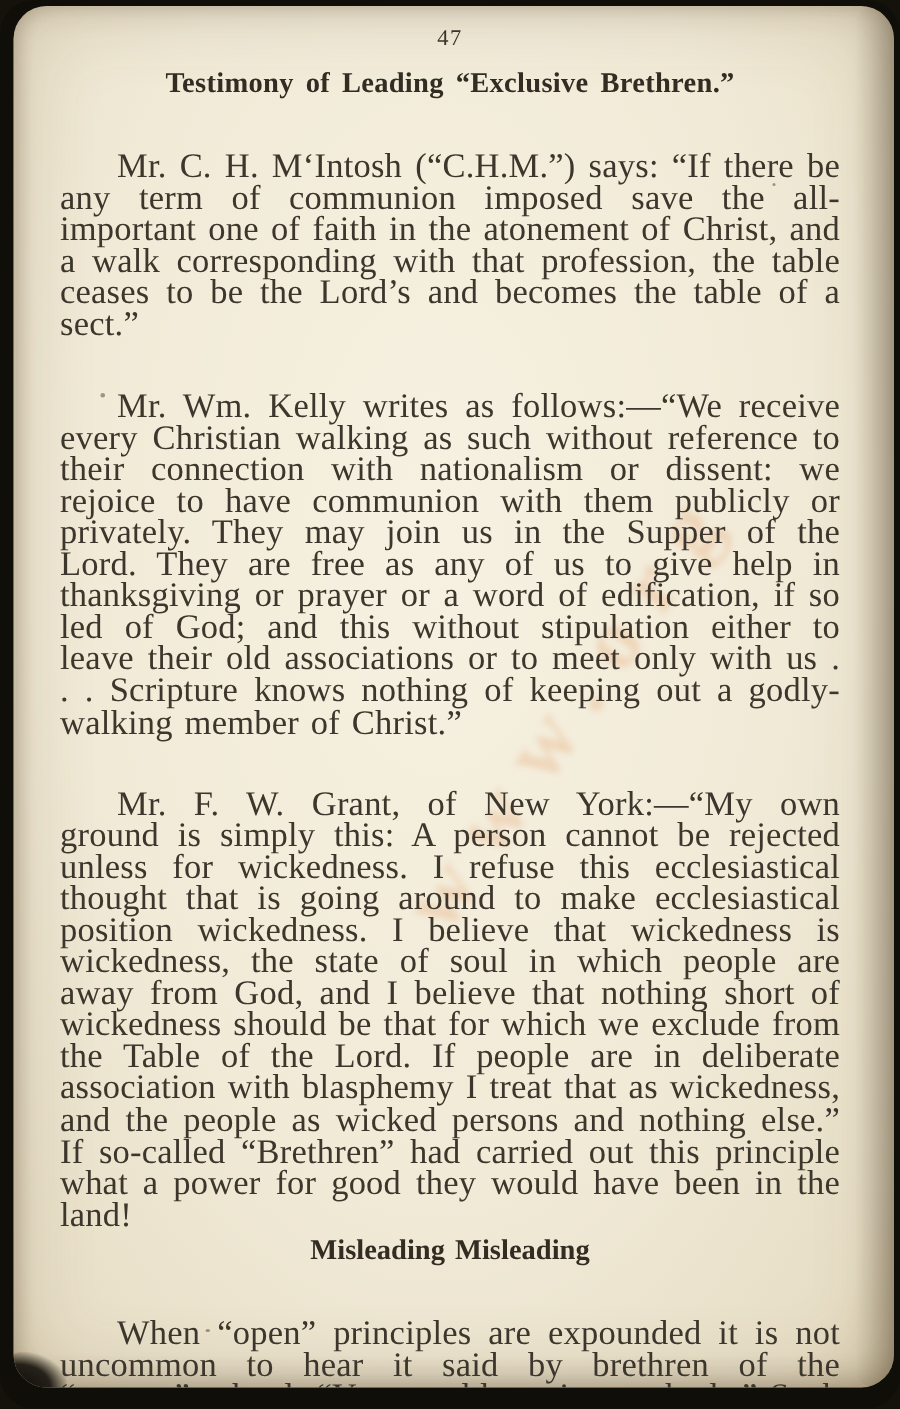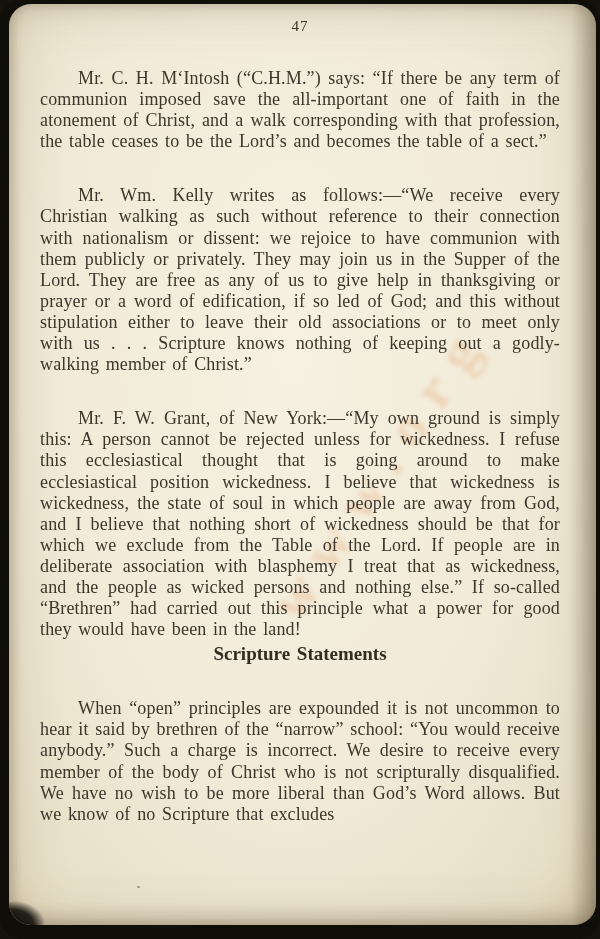--- a/index.html
+++ b/index.html
@@ -55,21 +55,21 @@
   .page-number {
     text-align:center; font-size:15px; letter-spacing:1px;
     color:#3a342a; margin-bottom:10px;
   }
   .heading {
     text-align:center; font-size:19px; font-weight:bold;
     color:#322c23; word-spacing:3px; letter-spacing:.2px;
     margin-bottom:13px;
   }
   .para {
-    font-size:18px; line-height:21.1px;
+    font-size:23px; line-height:21.1px;
     text-align:justify; text-indent:38px;
     word-spacing:2px; letter-spacing:.15px;
     color:#3c362c;
     margin-top:33px;
   }
   .subheading {
     text-align:center; font-size:19px; font-weight:bold;
     color:#322c23; word-spacing:2px;
     margin:3px 0 4px 0;
   }
@@ -79,28 +79,29 @@
 
 <div class="scan">
   <div class="paper">
 
     <div class="watermark">www.org</div>
 
     <div class="content">
 
       <div class="page-number">47</div>
 
+      <h1 class="heading">Testimony of Leading “Exclusive Brethren.”</h1>
 
       <p class="para">Mr. C. H. M‘Intosh (“C.H.M.”) says: “If there be any term of communion imposed save the all-important one of faith in the atonement of Christ, and a walk corresponding with that profession, the table ceases to be the Lord’s and becomes the table of a sect.”</p>
 
       <p class="para">Mr. Wm. Kelly writes as follows:—“We receive every Christian walking as such without reference to their connection with nationalism or dissent: we rejoice to have communion with them publicly or privately.  They may join us in the Supper of the Lord. They are free as any of us to give help in thanksgiving or prayer or a word of edification, if so led of God; and this without stipulation either to leave their old associations or to meet only with us . . . Scripture knows nothing of keeping out a godly-walking member of Christ.”</p>
 
       <p class="para">Mr. F. W. Grant, of New York:—“My own ground is simply this: A person cannot be rejected unless for wickedness.  I refuse this ecclesiastical thought that is going around to make ecclesiastical position wickedness.  I believe that wickedness is wickedness, the state of soul in which people are away from God, and I believe that nothing short of wickedness should be that for which we exclude from the Table of the Lord.  If people are in deliberate association with blasphemy I treat that as wickedness, and the people as wicked persons and nothing else.”  If so-called “Brethren” had carried out this principle what a power for good they would have been in the land!</p>
 
-      <h2 class="subheading">Scripture Statements</h2>
+      <h2 class="subheading">Misleading Misleading</h2>
 
       <p class="para">When “open” principles are expounded it is not uncommon to hear it said by brethren of the “narrow” school: “You would receive anybody.”  Such a charge is incorrect.  We desire to receive every member of the body of Christ who is not scripturally disqualified. We have no wish to be more liberal than God’s Word allows.  But we know of no Scripture that excludes</p>
 
     </div>
 
     <span class="speck s1"></span>
     <span class="speck s2"></span>
     <span class="speck s3"></span>
 
     <div class="corner-blob"></div>

